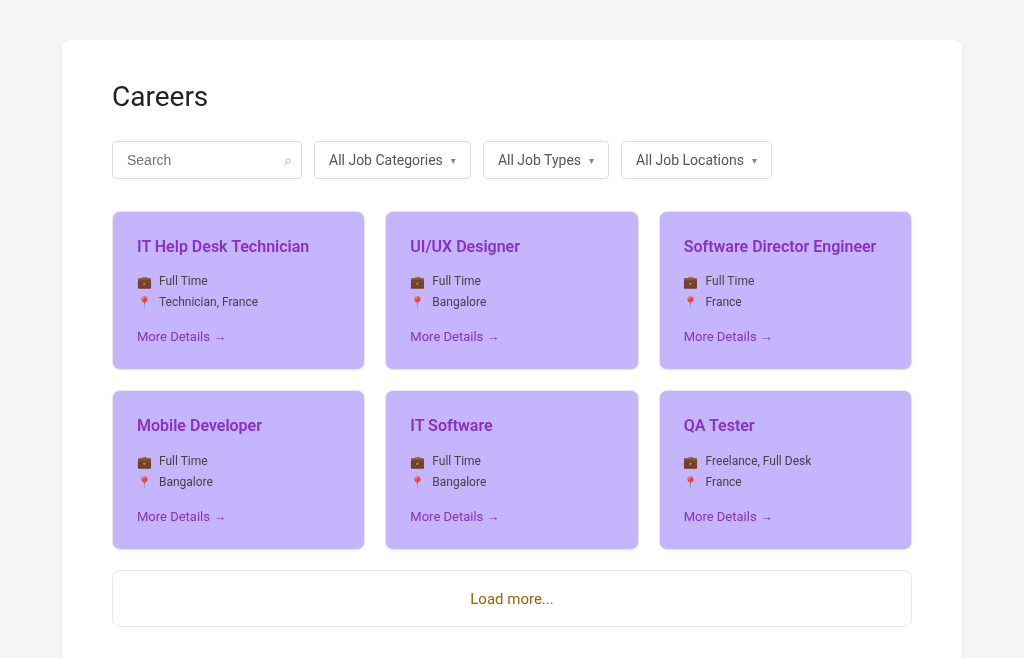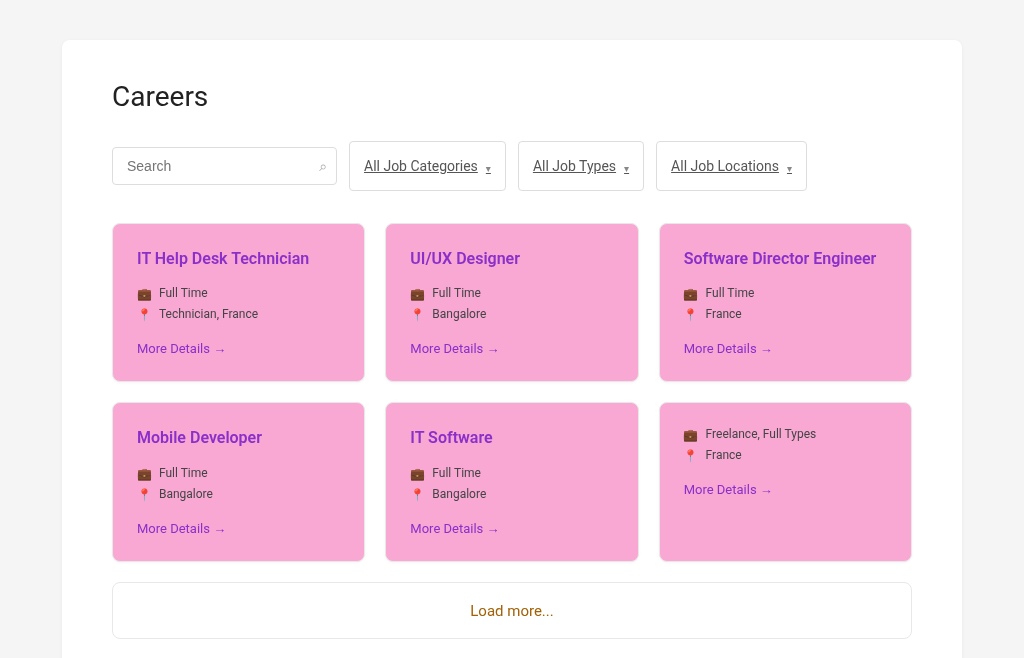--- a/index.html
+++ b/index.html
@@ -47,62 +47,61 @@
       display: flex;
       align-items: center;
     }
 
     .search-input {
       border: 1px solid #ddd;
       border-radius: 4px;
       padding: 10px 36px 10px 14px;
       font-size: 14px;
       color: #999;
-      width: 225px;
+      width: 190px;
       outline: none;
       background: #fff;
     }
 
     .search-icon-wrap {
       position: absolute;
       right: 10px;
       color: #aaa;
       font-size: 14px;
       pointer-events: none;
     }
 
     .dropdown {
       display: flex;
-      align-items: flex-end;
+      align-items: center;
       gap: 8px;
       border: 1px solid #ddd;
       border-radius: 4px;
-      padding: 16px 14px;
+      padding: 10px 14px;
       font-size: 14px;
       color: #555;
       cursor: pointer;
       background: #fff;
       user-select: none;
-      text-decoration: underline;
     }
 
     .dropdown-arrow {
       font-size: 10px;
       color: #888;
     }
 
     .jobs-grid {
       display: grid;
       grid-template-columns: repeat(3, 1fr);
       gap: 20px;
       margin-bottom: 20px;
     }
 
     .job-card {
-      background: #f9a8d4;
+      background: #c4b5fd;
       border: 1px solid #e8e8e8;
       border-radius: 8px;
       padding: 24px;
       box-shadow: 0 1px 3px rgba(0,0,0,0.04);
     }
 
     .job-title {
       font-size: 16px;
       font-weight: 600;
       color: #8b2fc9;
@@ -267,24 +266,25 @@
           <span>Full Time</span>
         </div>
         <div class="job-meta-item">
           <span class="meta-icon icon-pin"></span>
           <span>Bangalore</span>
         </div>
       </div>
       <a class="more-details-link" href="#">More Details →</a>
     </div>
       <div class="job-card">
-      <div class="job-meta">
-        <div class="job-meta-item">
-          <span class="meta-icon icon-briefcase"></span>
-          <span>Freelance, Full Types</span>
+      <div class="job-title">QA Tester</div>
+      <div class="job-meta">
+        <div class="job-meta-item">
+          <span class="meta-icon icon-briefcase"></span>
+          <span>Freelance, Full Desk</span>
         </div>
         <div class="job-meta-item">
           <span class="meta-icon icon-pin"></span>
           <span>France</span>
         </div>
       </div>
       <a class="more-details-link" href="#">More Details →</a>
     </div>
     </div>
 

